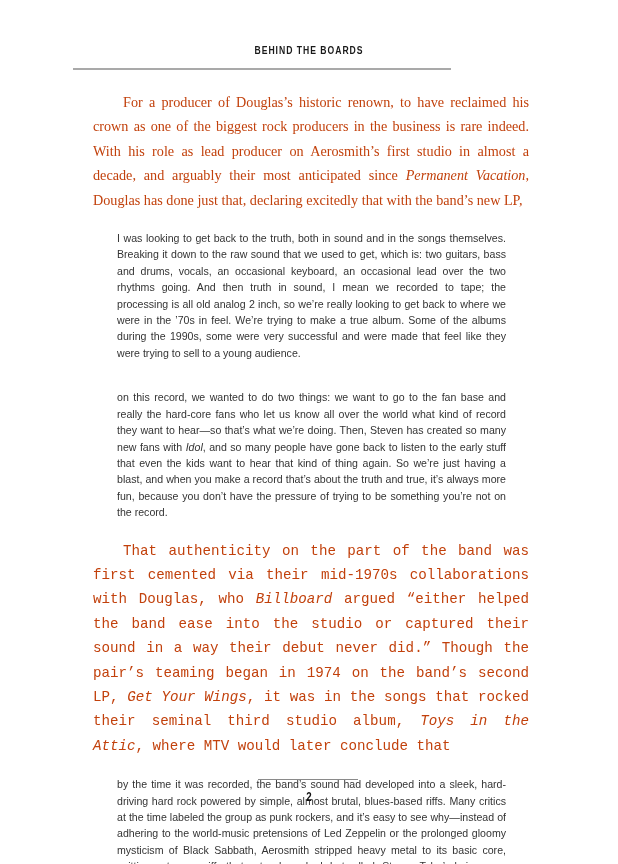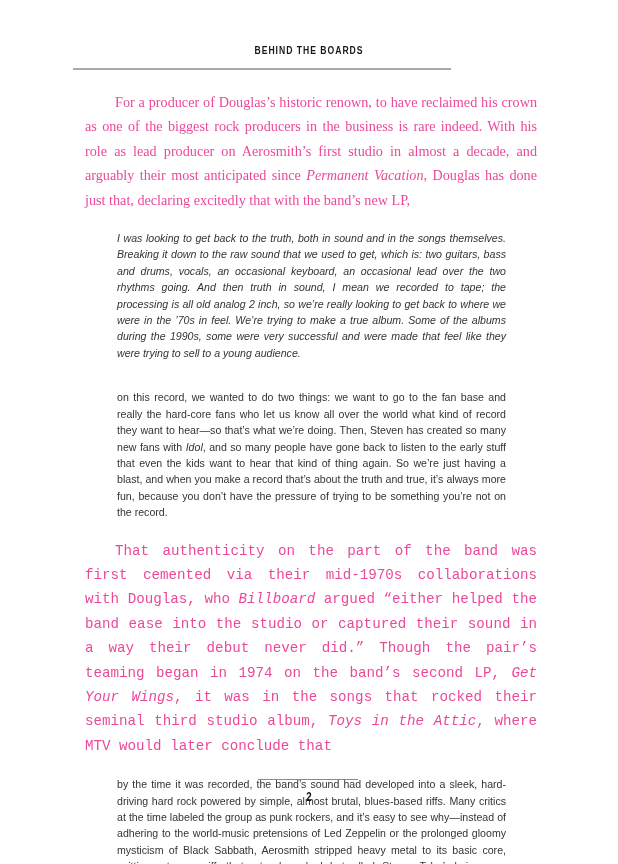--- a/index.html
+++ b/index.html
@@ -44,35 +44,35 @@
       top: 90px;
       left: 85px;
       width: 452px;
     }
     .para {
       font-family: "Liberation Serif", serif;
       font-size: 14.2px;
       line-height: 24.4px;
       text-align: justify;
       text-indent: 30px;
-      margin: 0;
-      color: #ec4899;
+      margin: 8px;
+      color: #c2410c;
     }
     .para .it { font-style: italic; }
     .quote {
       font-family: "Liberation Sans", sans-serif;
       font-size: 10.6px;
       line-height: 16.4px;
       text-align: justify;
       margin: 0 31px 0 32px;
       color: #333;
     }
     .quote .it { font-style: italic; }
     .p1 { margin-top: 0; }
-    .q1 { margin-top: 18px; font-style: italic; }
+    .q1 { margin-top: 18px; }
     .p2 { margin-top: 17px; }
     .q2 { margin-top: 28px; }
     .p3 { margin-top: 18px; font-family: Liberation Mono, monospace; }
     .q3 { margin-top: 18px; }
     .foot-rule {
       position: absolute;
       top: 779px;
       left: 258px;
       width: 100px;
       height: 1px;

